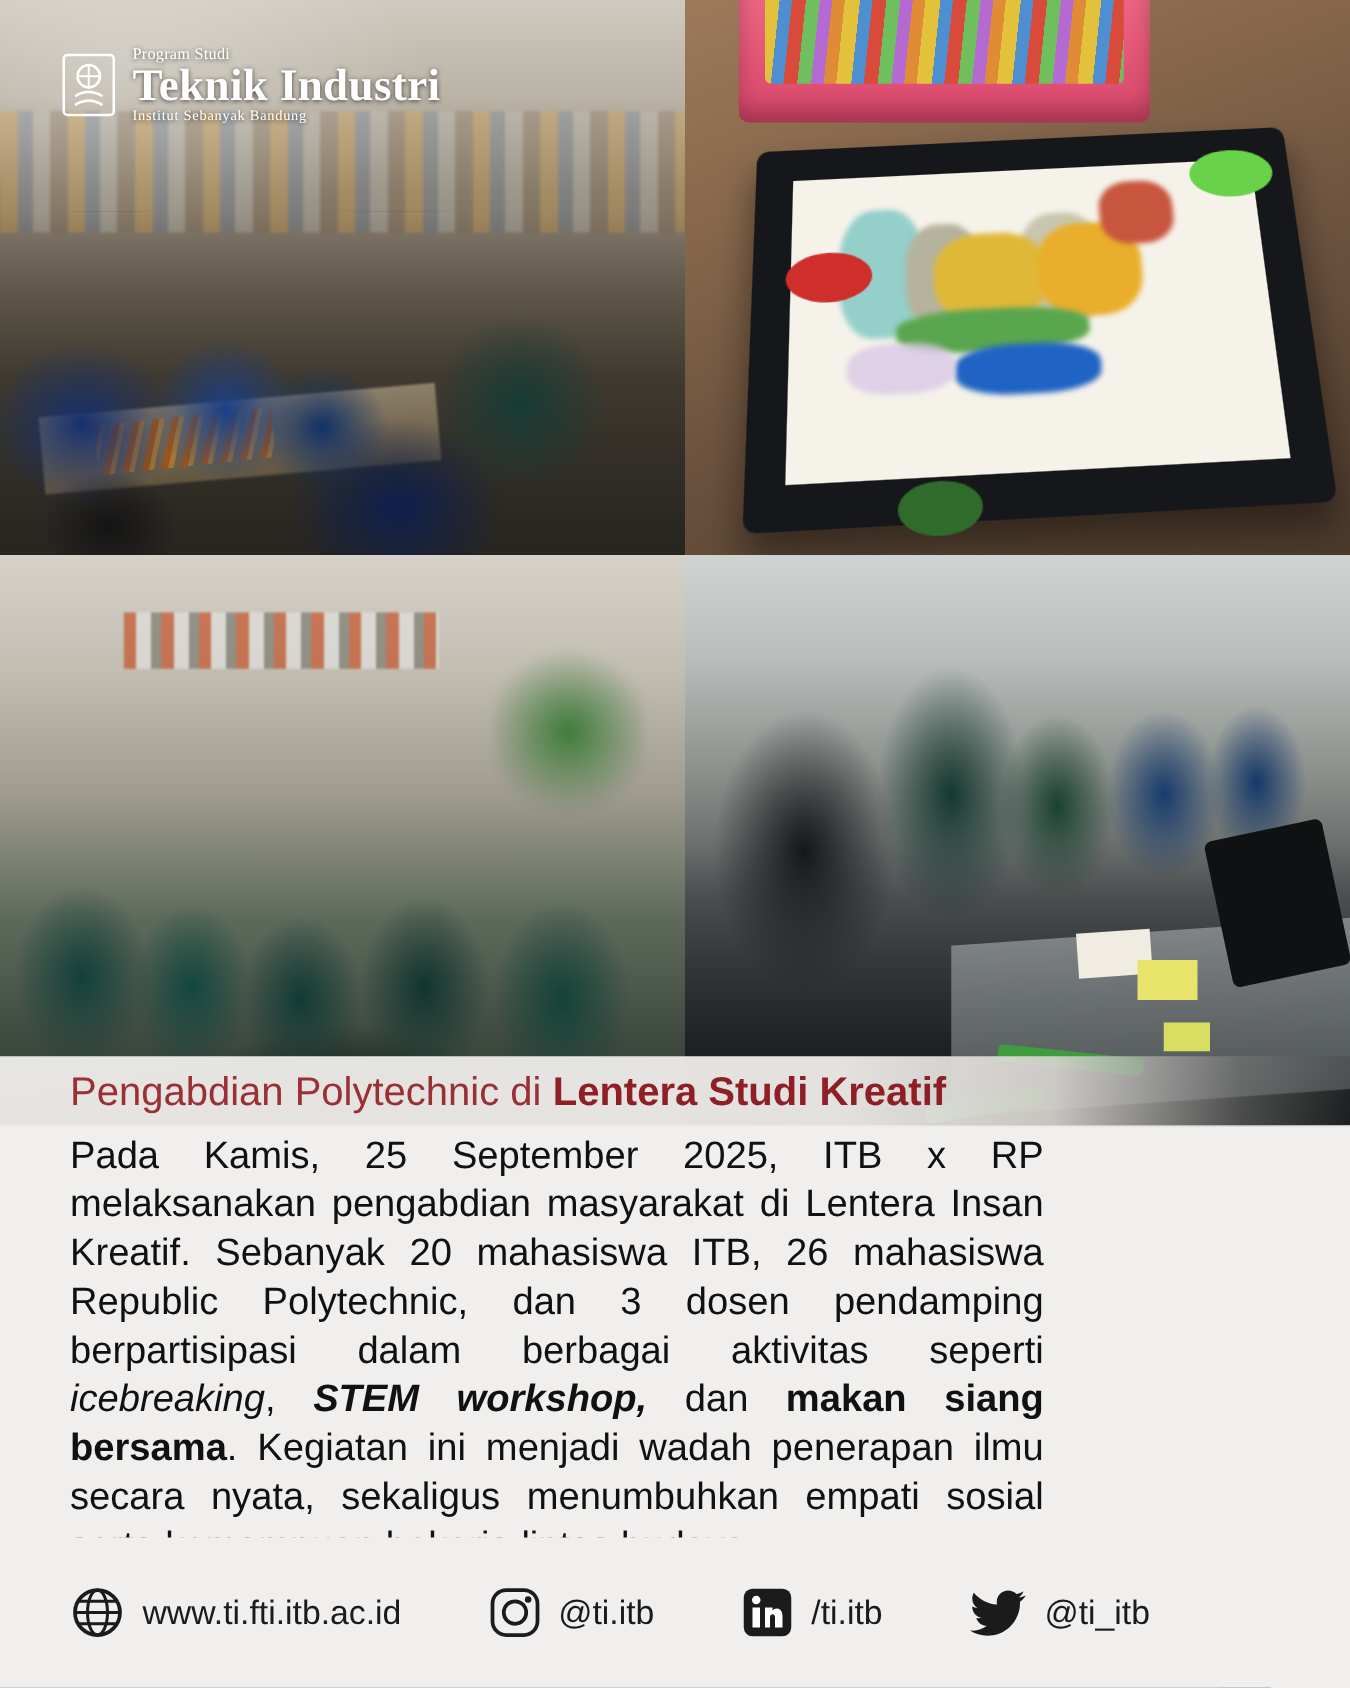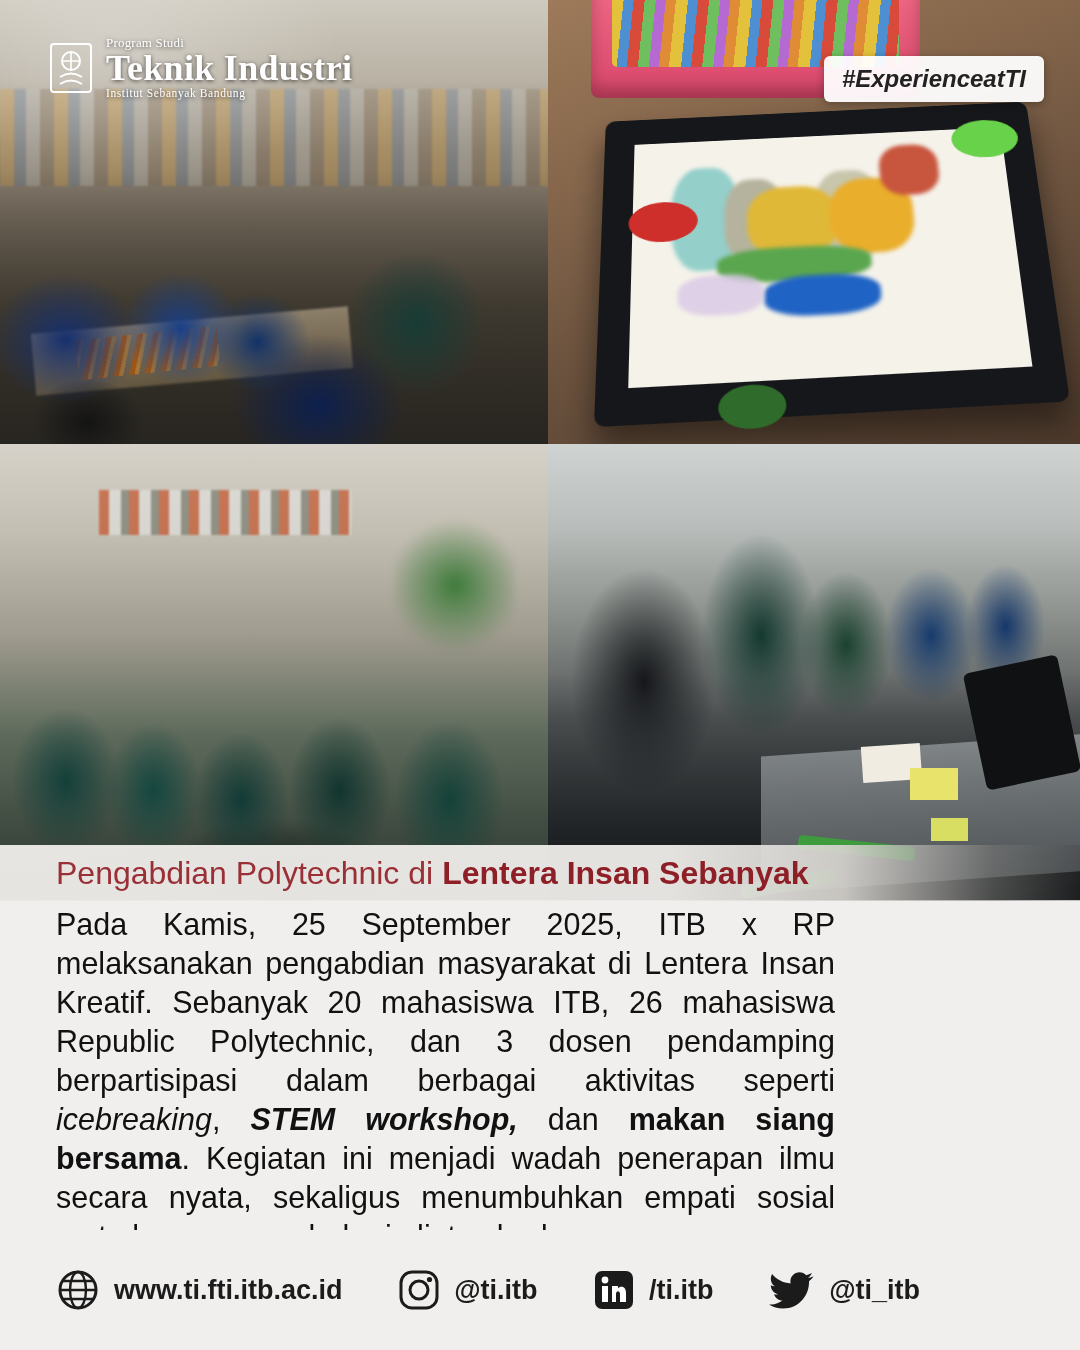--- a/index.html
+++ b/index.html
@@ -272,21 +272,20 @@
   
   .footer {
     position: absolute;
     left: 0; bottom: 0;
     width: 976px; height: 120px;
     background: #f1efee;
     display: flex;
     align-items: center;
     padding: 0 56px;
     gap: 12px;
-    font-weight: bold;
   }
   .f-item { display: flex; align-items: center; gap: 14px; }
   .f-item .f-label { font-size: 27px; color: #1b1b1b; }
   .f-sp { flex: 1 1 auto; }
   .ic { flex: 0 0 auto; display: inline-flex; align-items: center; justify-content: center; }
 </style>
 </head>
 <body>
 
 <div class="poster">
@@ -344,26 +343,25 @@
           <path d="M12 43 q11 -7 22 0" fill="none" stroke="#ffffff" stroke-width="2"></path>
         </svg>
       </div>
       <div class="logo-text">
         <div class="l1">Program Studi</div>
         <div class="l2">Teknik Industri</div>
         <div class="l3">Institut Sebanyak Bandung</div>
       </div>
     </div>
 
-    <div class="hashtag">#ExperienceatTI</div>
   </div>
 
   <div class="title-banner">
     <span class="t-light">Pengabdian Polytechnic di</span>
-    <span class="t-bold">Lentera Insan Sebanyak</span>
+    <span class="t-bold">Lentera Studi Kreatif</span>
   </div>
 
   <div class="body-wrap">
     <p class="body-text"><span>Pada Kamis, 25 September 2025, ITB x RP melaksanakan pengabdian masyarakat di Lentera Insan Kreatif. Sebanyak 20 mahasiswa ITB, 26 mahasiswa Republic Polytechnic, dan 3 dosen pendamping berpartisipasi dalam berbagai aktivitas seperti </span><span class="em-i">icebreaking</span><span>, </span><span class="em-bi">STEM workshop,</span><span> dan </span><span class="em-b">makan siang bersama</span><span>. Kegiatan ini menjadi wadah penerapan ilmu secara nyata, sekaligus menumbuhkan empati sosial serta kemampuan bekerja lintas budaya.</span></p>
   </div>
 
   <div class="footer">
 
     <div class="f-item">
       <span class="ic">

